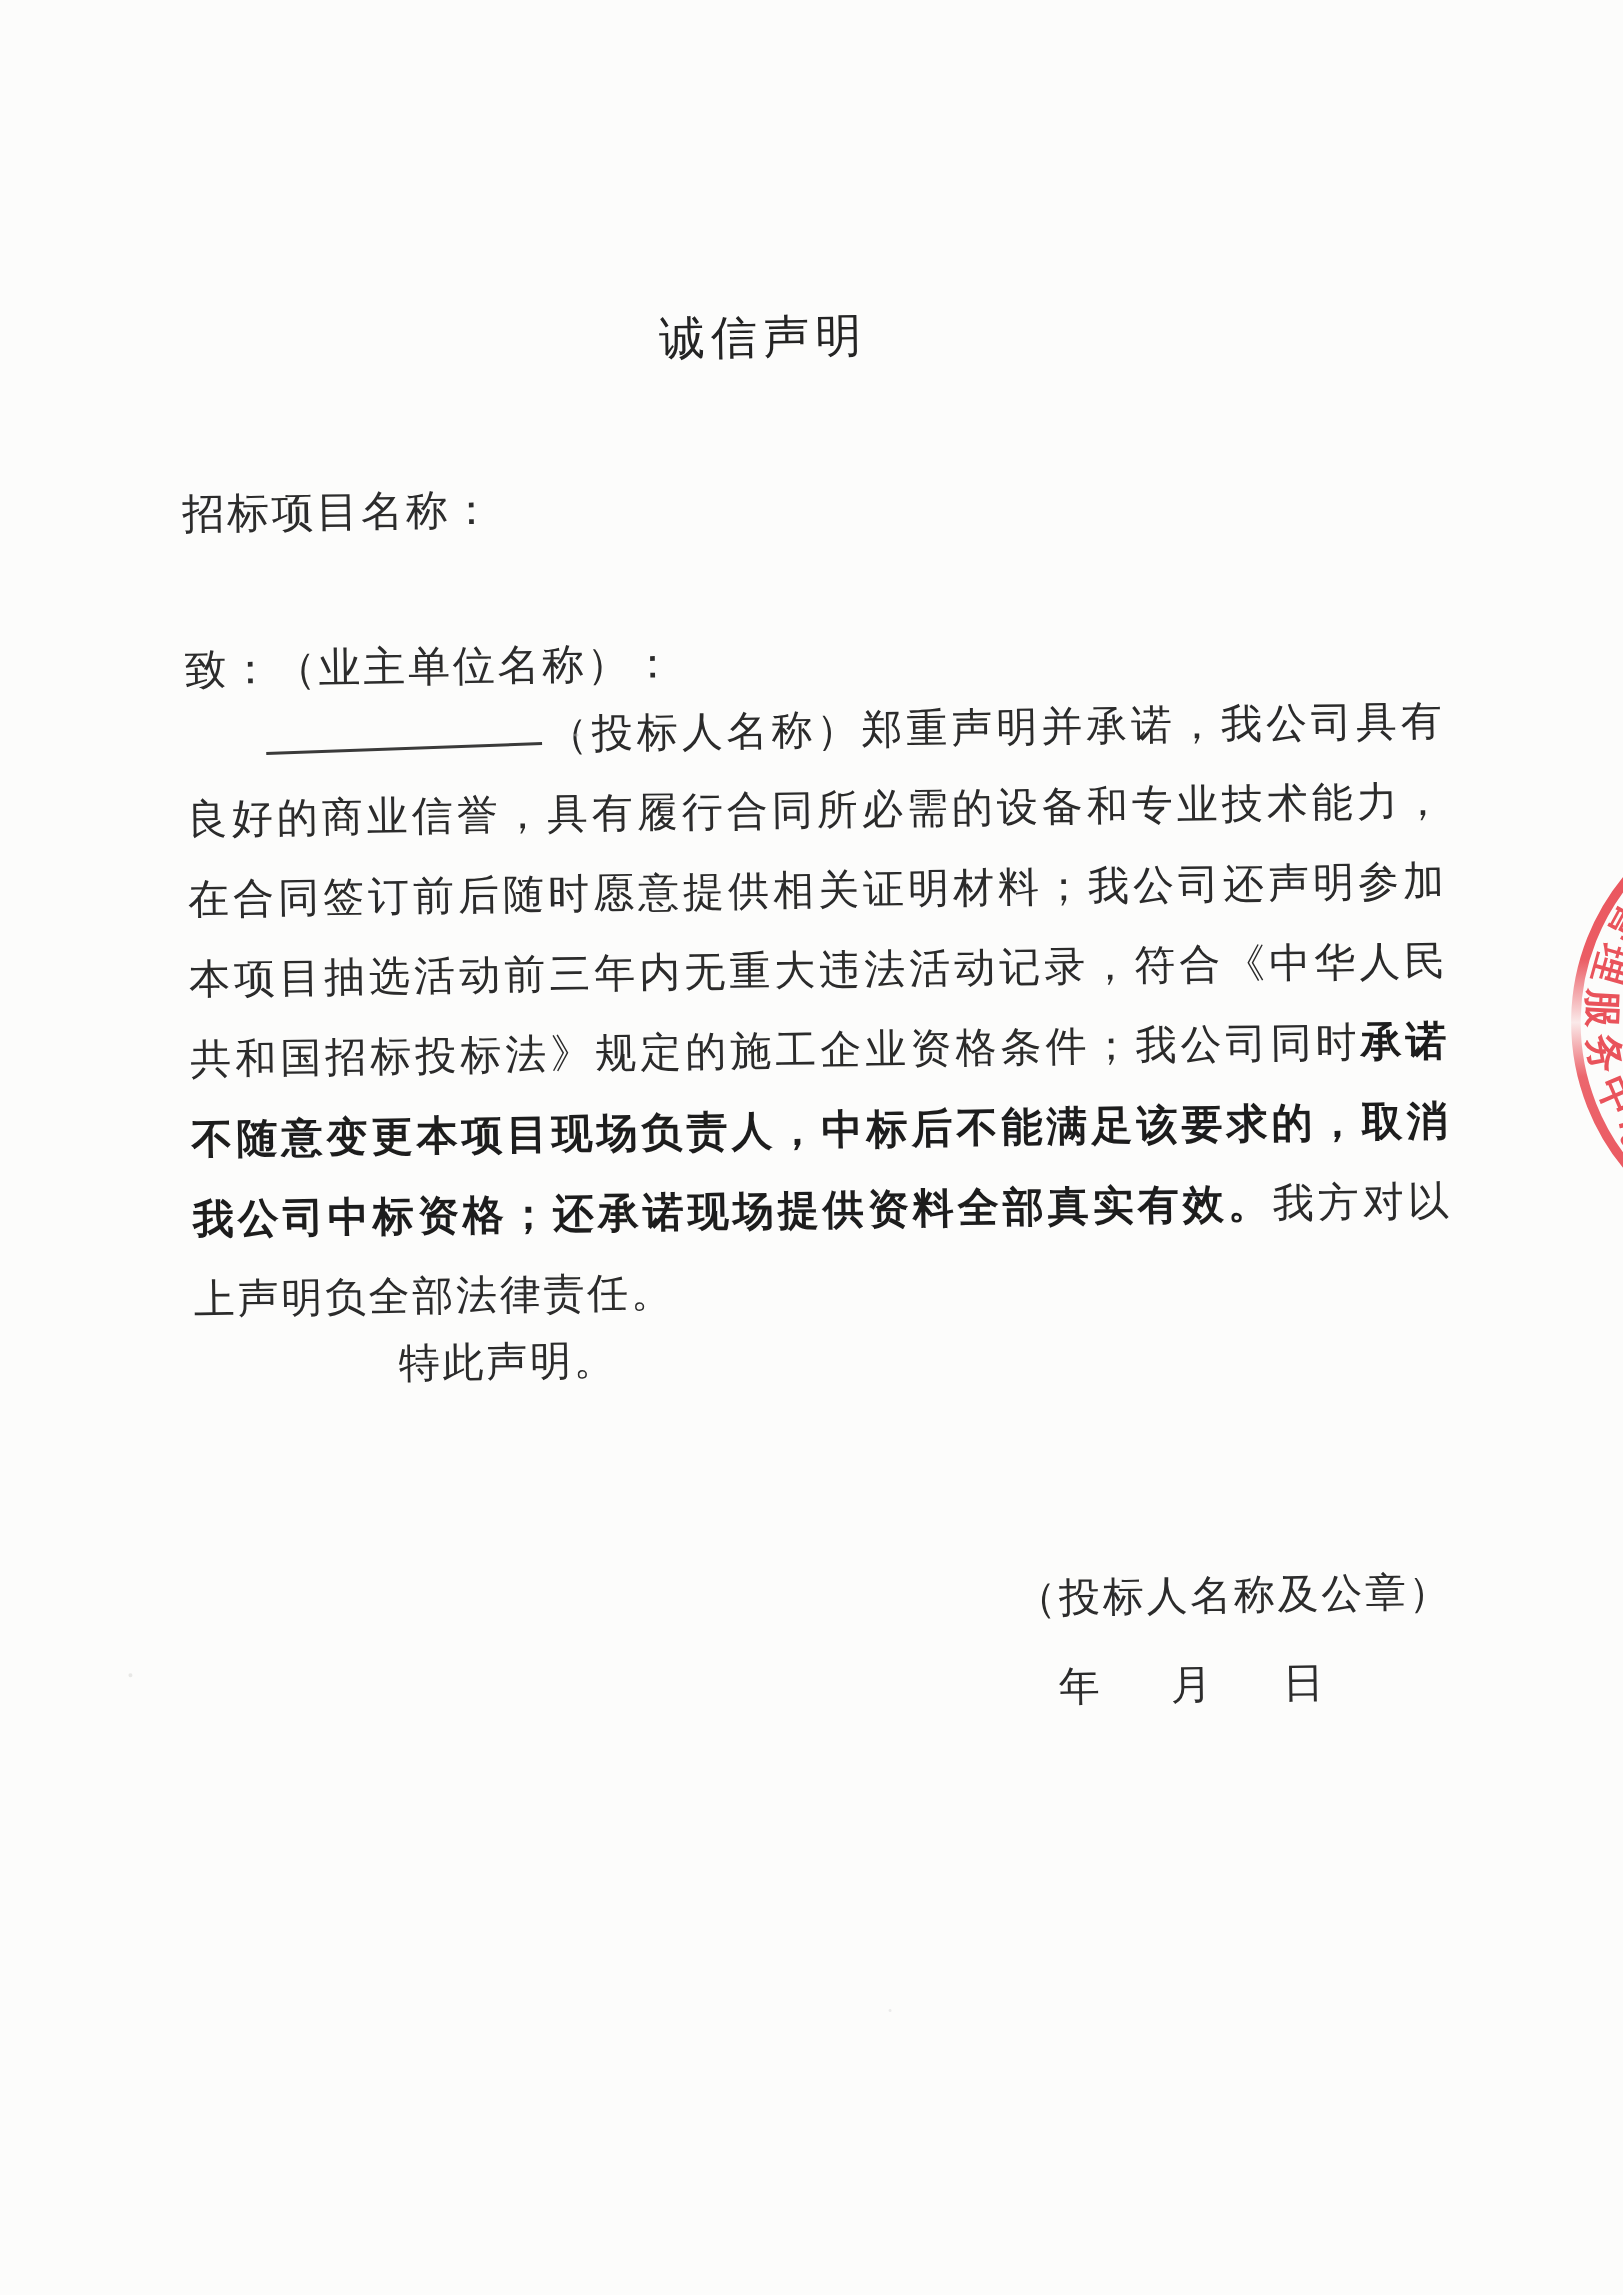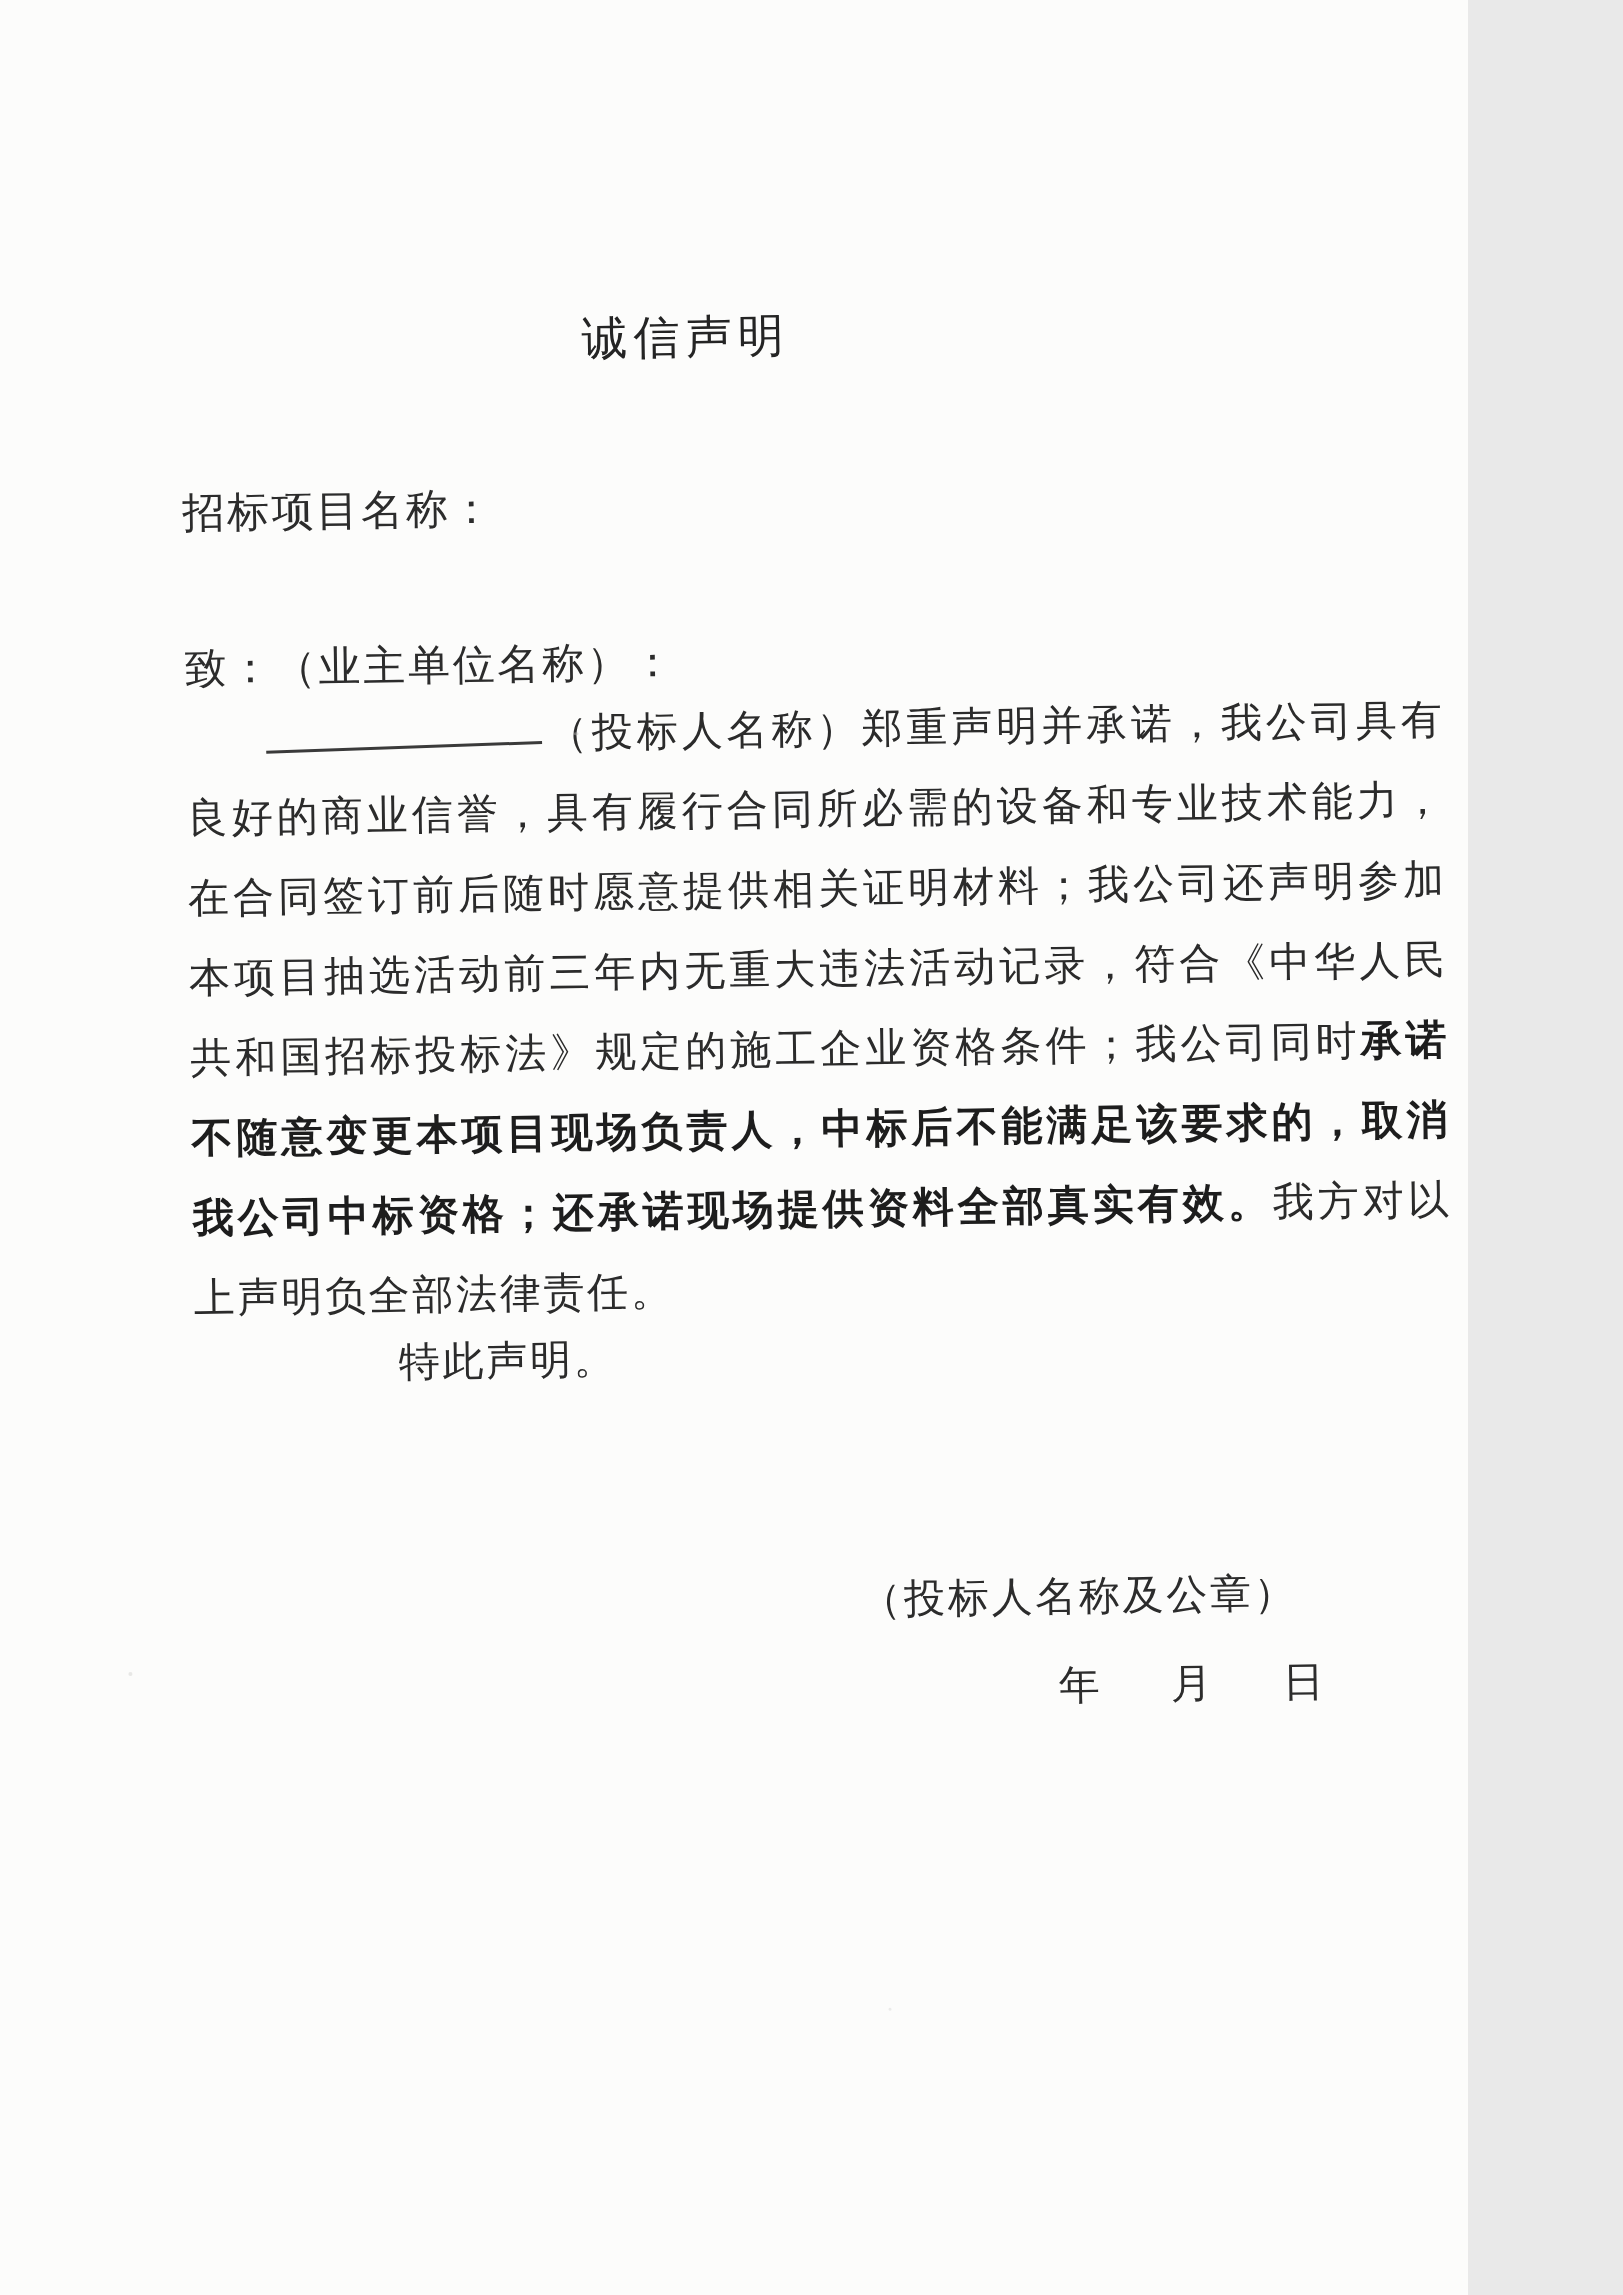--- a/index.html
+++ b/index.html
@@ -1,18 +1,18 @@
 <!DOCTYPE html>
 <html style="font-size:11px"><head>
 <meta charset="utf-8">
 <style>
   html,body{margin:0;padding:0;background:#e9e9e9;}
   .page{
     position:relative;
-    width:1468px;height:2295px;
+    width:1623px;height:2295px;
     background:#fcfcfb;
     overflow:hidden;
     font-family:"Liberation Serif","DejaVu Serif",serif;
     color:#2a2a2a;
   }
   .content{
     position:absolute;inset:0;
     transform:rotate(-0.85deg);
     transform-origin:50% 45%;
   }

